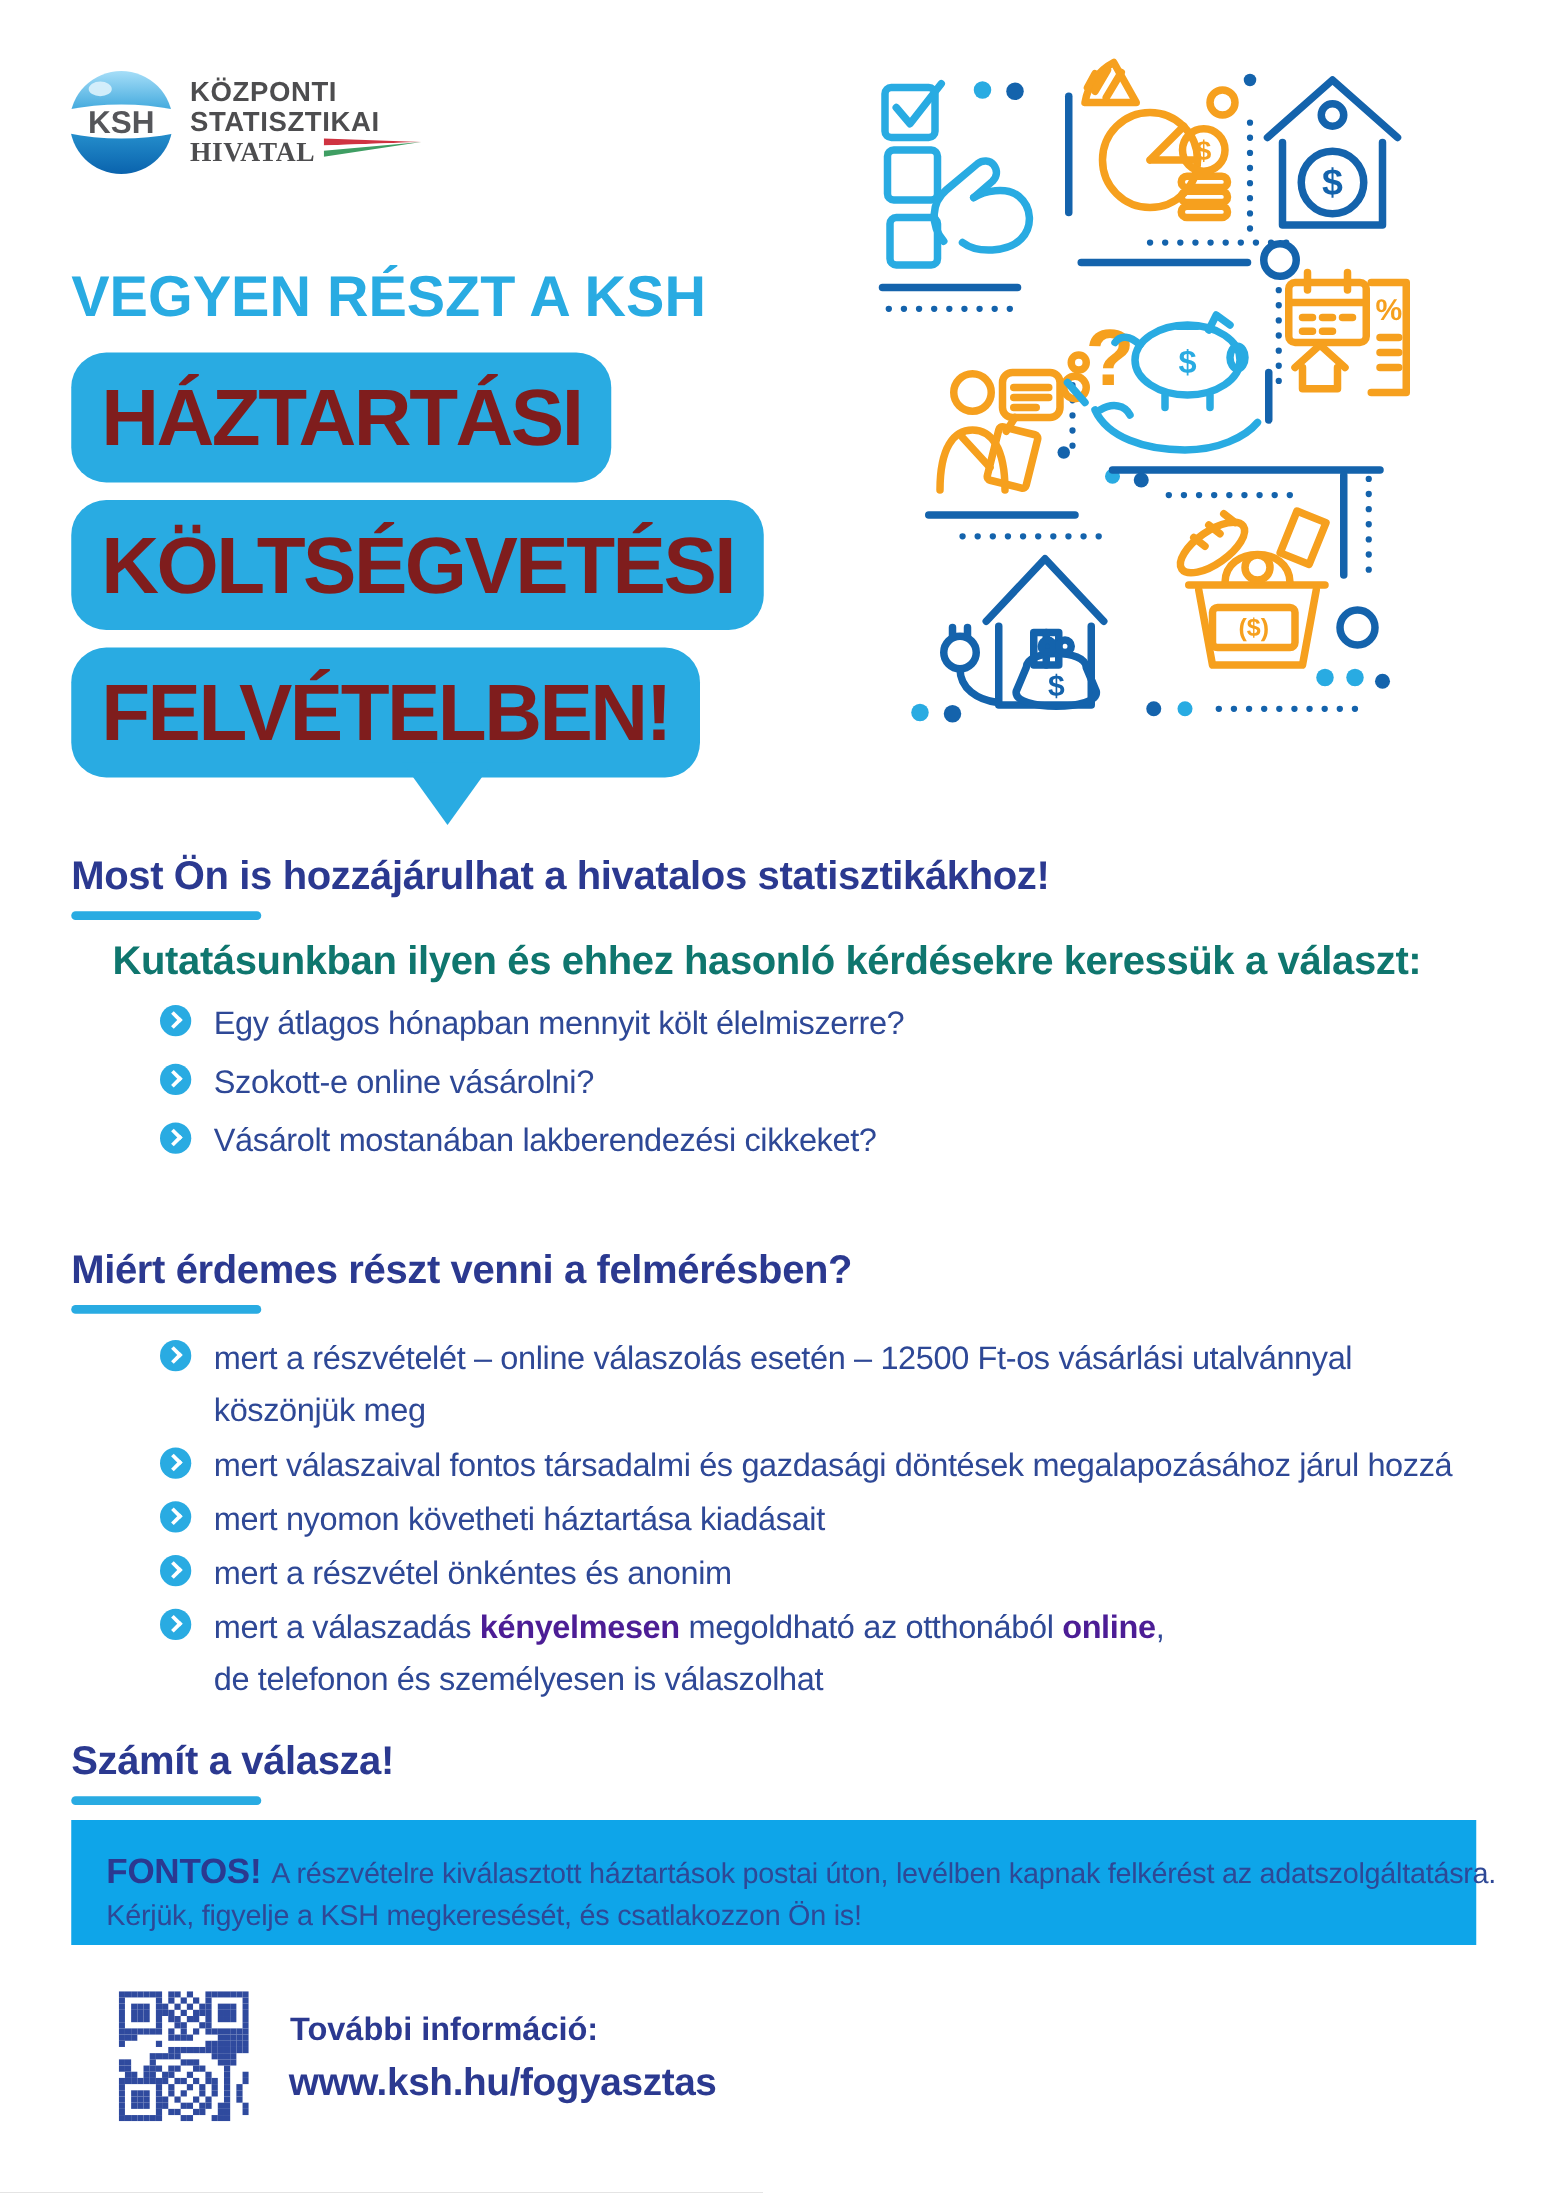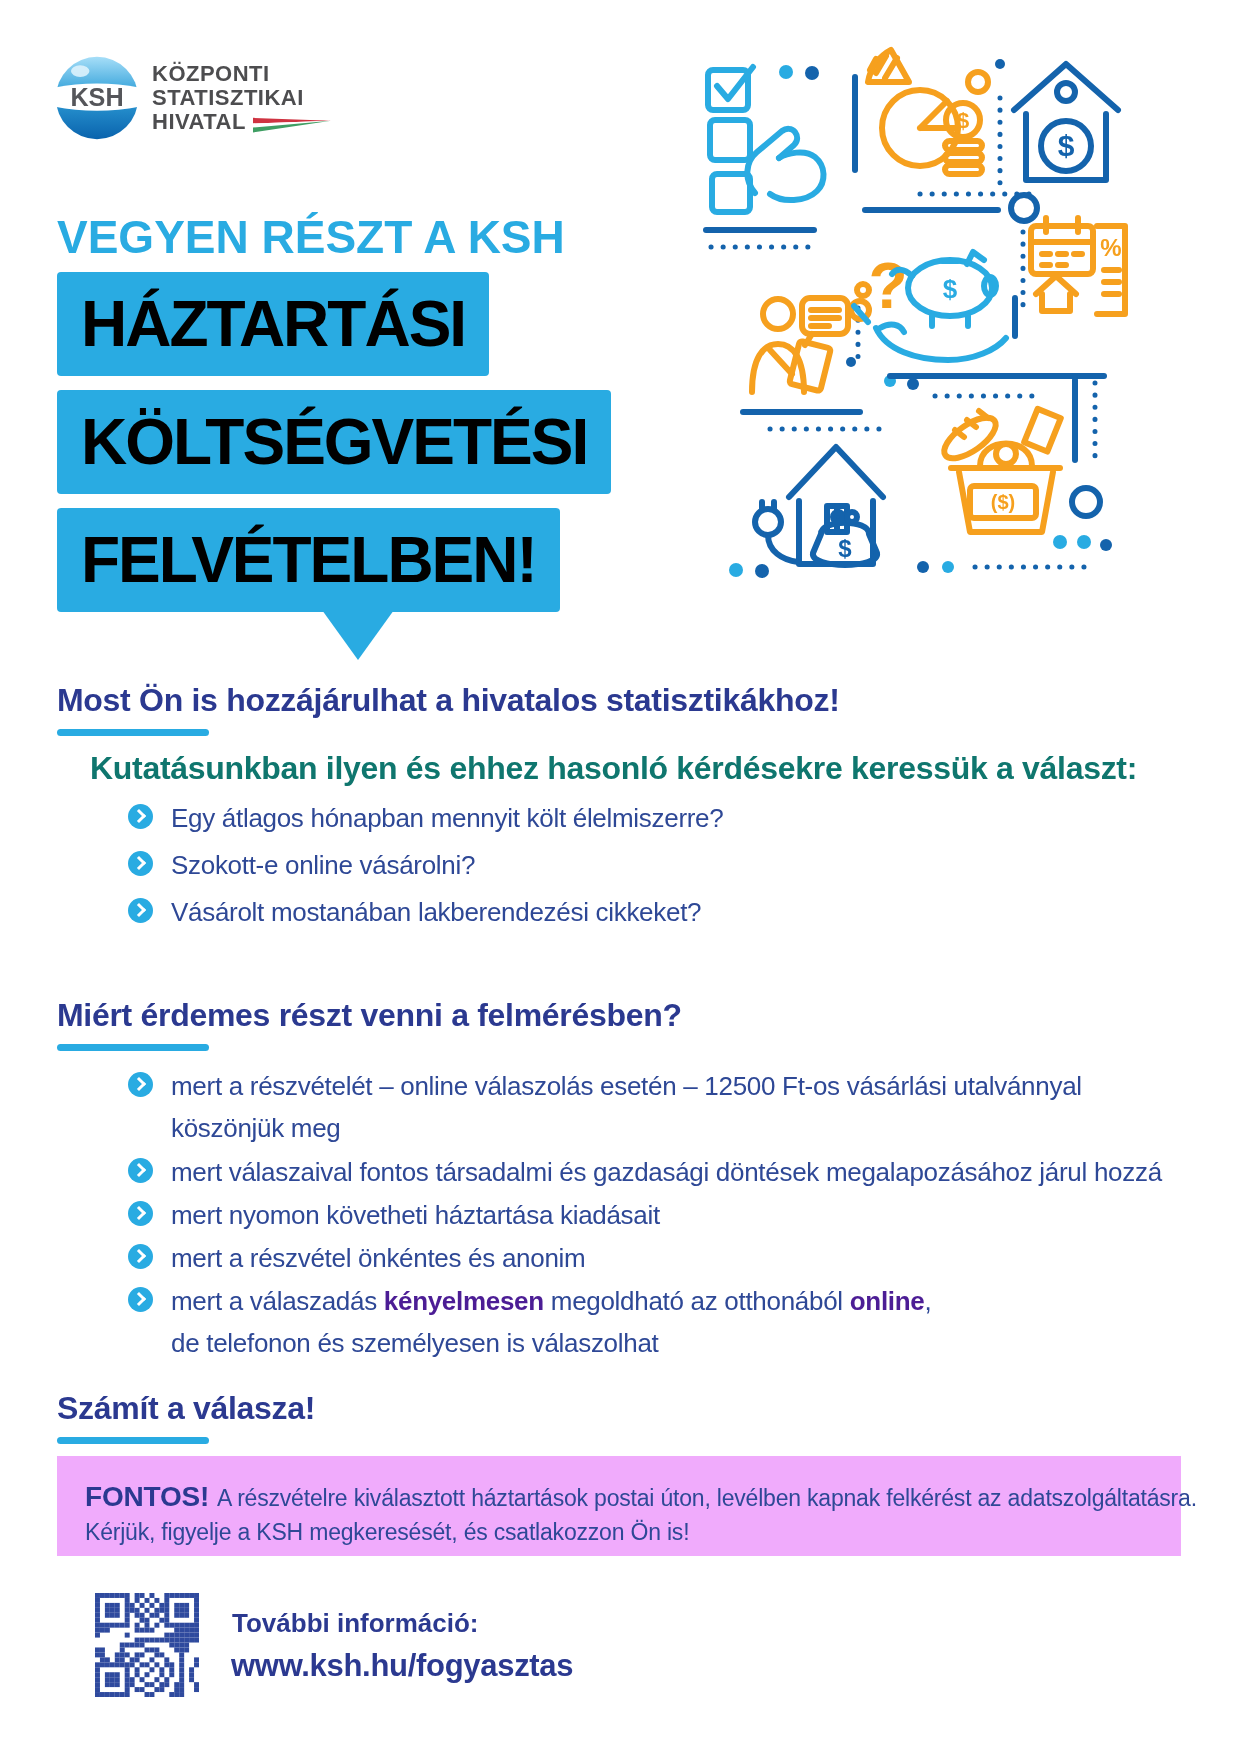--- a/index.html
+++ b/index.html
@@ -5,26 +5,26 @@
   html,body{margin:0;padding:0;background:#cfcfcf;}
   #poster{
     position:relative;width:1241px;height:1754px;margin:0 auto;
     background:#ffffff;overflow:hidden;
     font-family:"Liberation Sans",sans-serif;color:#2e4896;
   }
   
   .logo{position:absolute;left:55px;top:56px;display:flex;align-items:center;gap:13px;}
   .sphere{width:84px;height:84px;display:block;}
   .logo-text{font-weight:bold;font-size:22px;line-height:24px;letter-spacing:.5px;color:#4d4d4f;}
-  .logo-text .l3{display:flex;align-items:flex-end;gap:7px;}
+  .logo-text .l3{display:flex;align-items:flex-start;gap:7px;font-family:Liberation Serif, serif;}
   .flag{width:78px;height:17px;display:block;}
   
   .kicker{position:absolute;left:57px;top:210px;font-size:46px;font-weight:bold;color:#29abe2;letter-spacing:0;}
-  .tbox{position:absolute;left:57px;height:104px;line-height:104px;padding:0 24px;border-radius:4px;
-        background:#29abe2;color:#000000;font-size:64px;font-weight:bold;letter-spacing:-2px;white-space:nowrap;}
+  .tbox{position:absolute;left:57px;height:104px;line-height:104px;padding:0 24px;border-radius:28px;
+        background:#29abe2;color:#7f1d1d;font-size:64px;font-weight:bold;letter-spacing:-2px;white-space:nowrap;margin-top:10px;}
   .tbox1{top:272px;}.tbox2{top:390px;}.tbox3{top:508px;padding-left:24px;}
   .tail{position:absolute;left:322px;top:610px;width:0;height:0;
         border-left:36px solid transparent;border-right:36px solid transparent;border-top:50px solid #29abe2;}
   
   .hero{position:absolute;left:618px;top:40px;width:578px;height:562px;}
   .s{fill:none;stroke-width:6;stroke-linecap:round;stroke-linejoin:round;}
   .lb{stroke:#29abe2}.db{stroke:#1463ac}.or{stroke:#f6a01e}
   .f-lb{fill:#29abe2}.f-db{fill:#1463ac}
   .dot{stroke-dasharray:0.1 12;stroke-width:5;}
   .t{font-family:"Liberation Sans",sans-serif;font-weight:bold;text-anchor:middle;}
@@ -38,21 +38,21 @@
   .bul{position:absolute;left:128px;display:flex;align-items:flex-start;}
   .bic{width:25px;height:25px;border-radius:50%;background:#29abe2;position:relative;flex:none;margin-top:3px;}
   .bic::after{content:"";position:absolute;left:6px;top:7px;width:7px;height:7px;
               border-top:3px solid #fff;border-right:3px solid #fff;transform:rotate(45deg);}
   .btxt{margin-left:18px;font-size:26px;line-height:42px;color:#2e4896;letter-spacing:-.3px;white-space:nowrap;margin-top:-4px;}
   .b1a{top:801px;}.b1b{top:848px;}.b1c{top:895px;}
   .b2a{top:1069px;}.b2b{top:1155px;}.b2c{top:1198px;}.b2d{top:1241px;}.b2e{top:1284px;}
   .line2{display:block;}
   .hl{color:#4c1d95;font-weight:bold;}
   
-  .fontos{position:absolute;left:57px;top:1456px;width:1124px;height:100px;background:#f0abfc;
+  .fontos{position:absolute;left:57px;top:1456px;width:1124px;height:100px;background:#0ea5e9;
           box-sizing:border-box;padding:24px 10px 0 28px;font-size:23px;line-height:34px;
           color:#2e4896;letter-spacing:-.2px;white-space:nowrap;}
   .fontos .flabel{font-size:28px;font-weight:bold;color:#2b3990;margin-right:8px;}
   
   .qr{position:absolute;left:95px;top:1593px;width:104px;height:104px;}
   .tov{position:absolute;left:232px;top:1608px;font-size:26px;font-weight:bold;color:#2b3990;}
   .url{position:absolute;left:231px;top:1648px;font-size:31px;font-weight:bold;color:#2b3990;text-decoration:none;letter-spacing:-.3px;}
 </style>
 </head>
 <body>

